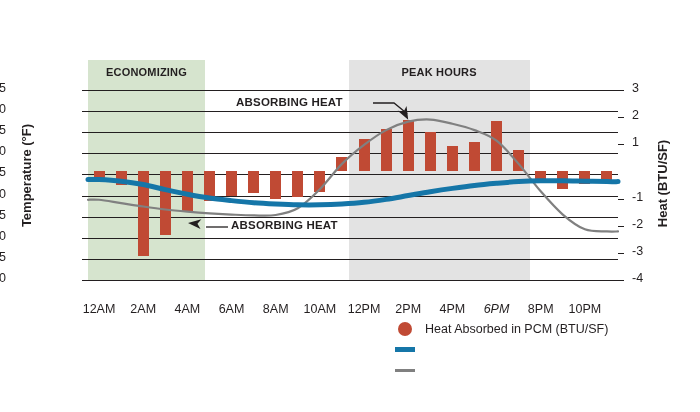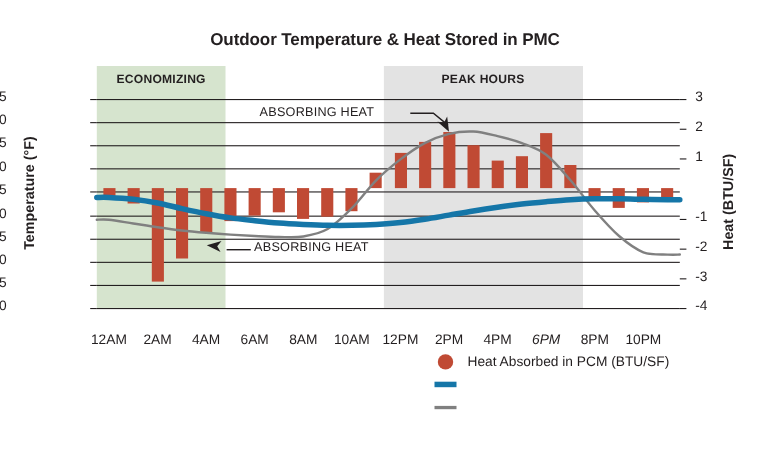--- a/index.html
+++ b/index.html
@@ -133,21 +133,21 @@
   }
 
   .bar {
     position: absolute;
     background: #c04a34;
   }
 
   .annot {
     position: absolute;
     font-size: 11.5px;
-    font-weight: 400;
+    font-weight: 700;
     letter-spacing: 0.2px;
     color: #231f20;
     white-space: nowrap;
   }
 
   
   #legend {
     position: absolute;
     left: 393px;
     top: 318px;
@@ -183,21 +183,20 @@
     color: #231f20;
     padding-left: 8px;
     white-space: nowrap;
   }
 </style>
 </head>
 <body>
 
 <div id="root">
 
-  <div class="chart-title">Outdoor Temperature &amp; Heat Stored in PMC</div>
 
   <div class="axis-title left">Temperature (°F)</div>
   <div class="axis-title right">Heat (BTU/SF)</div>
 
   <div id="plot">
     <div id="bands-layer">
         <div class="band" style="left: 0px; width: 117.042px; background: rgb(214, 228, 206);">
           <div class="band-label">ECONOMIZING</div>
         </div>
         <div class="band" style="left: 260.583px; width: 181.083px; background: rgb(227, 227, 227);">

